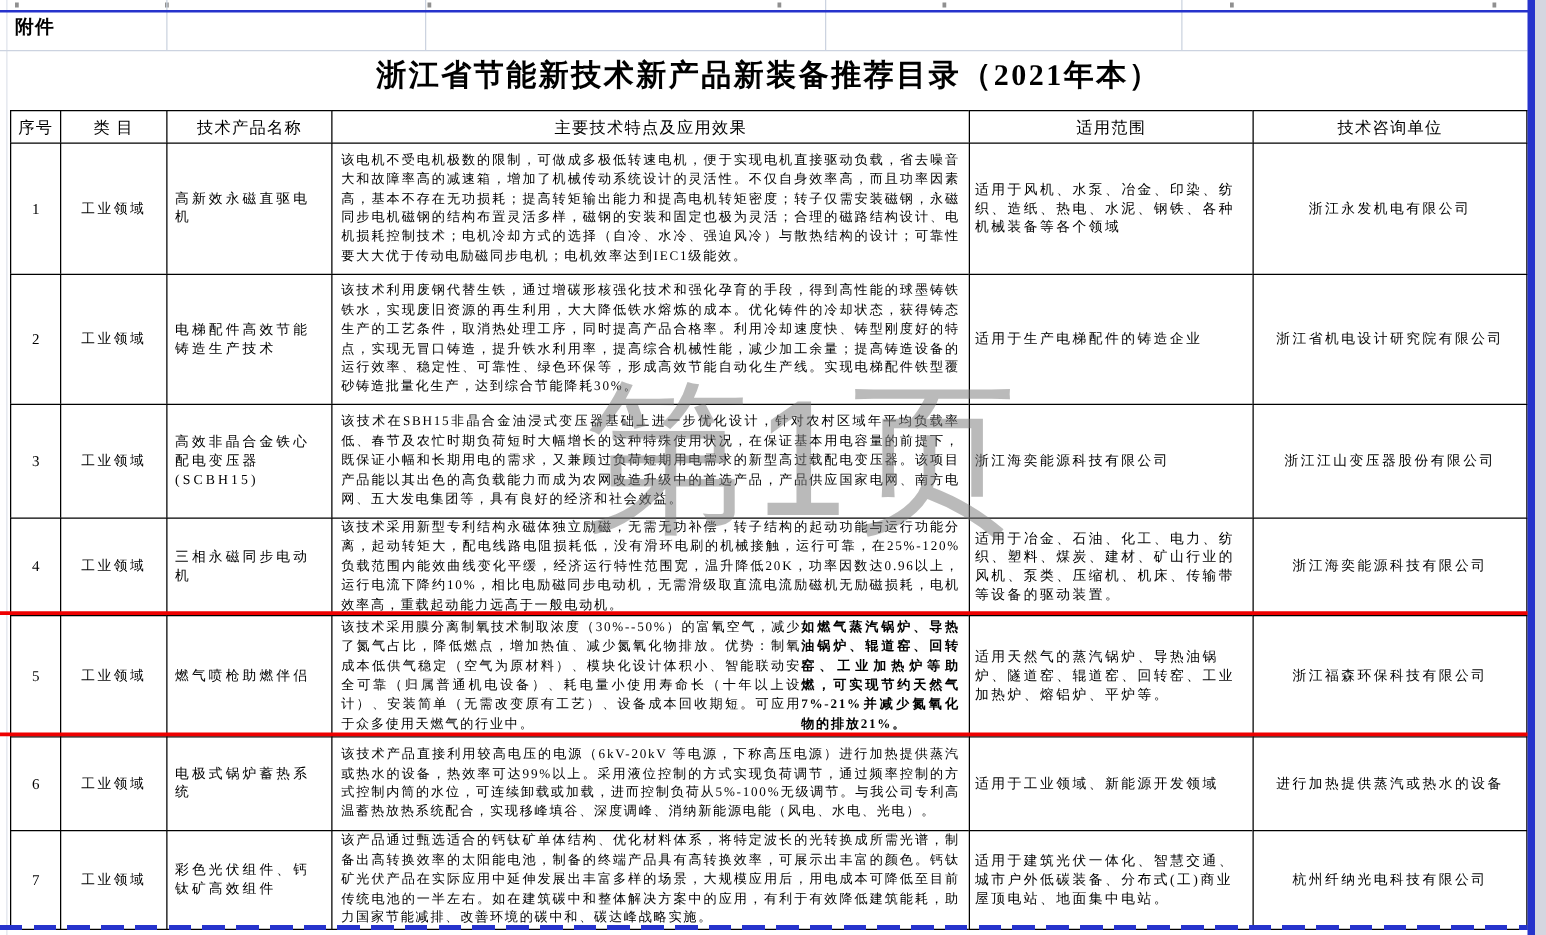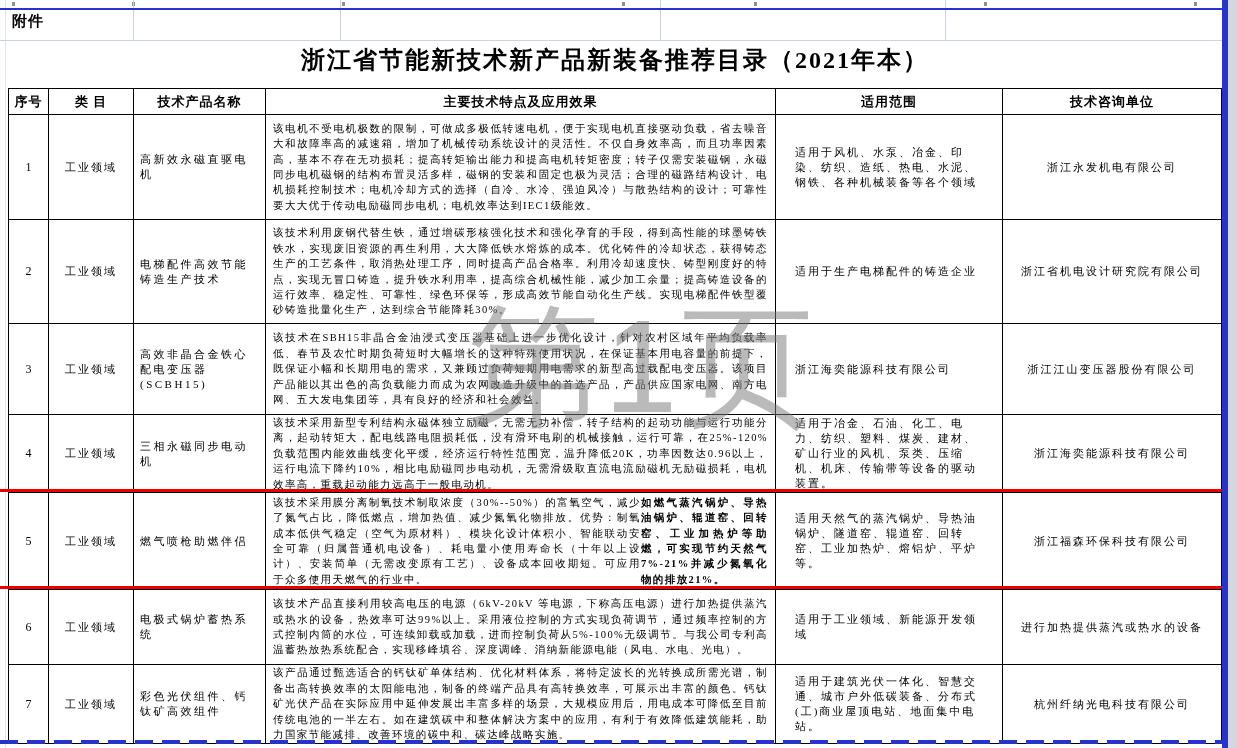--- a/index.html
+++ b/index.html
@@ -24,28 +24,28 @@
     grid-template-columns:40px 85px 132px 510px 227px 220px;
     grid-template-rows:26px 105px 104px 91px 78px 97px 75px 80px;
   }
   .cell{
     border-left:1px solid #000; border-top:1px solid #000;
     display:flex; align-items:center; box-sizing:border-box;
     font-size:11px; line-height:15px; overflow:hidden;
   }
   .last-col{border-right:1px solid #000;}
   .last-row{border-bottom:1px solid #000;}
-  .th{justify-content:center; font-weight:bold; font-size:13px; letter-spacing:1px;}
+  .th{justify-content:center; font-weight:normal; font-size:13px; letter-spacing:1px;}
   .c-no{justify-content:center; font-size:12px;}
   .c-cat{justify-content:center; letter-spacing:2px;}
   .c-name{padding:17px 6px; letter-spacing:2.5px;}
   .c-feat{padding:3px 7px; font-size:10.5px; line-height:15.4px; letter-spacing:1.4px; text-align:justify;}
   .c-feat .seg{display:inline;}
   .c-feat .bold{font-weight:bold;}
-  .c-scope{padding:3px 19px; letter-spacing:2px;}
+  .c-scope{padding:3px 4px; letter-spacing:2px;}
   .c-unit{justify-content:center; text-align:center; letter-spacing:2px; padding:2px 6px;}
   
   .watermark{
     position:absolute; left:468px; top:292px; font-size:132px; line-height:150px;
     color:#787878; opacity:.5; letter-spacing:4px; pointer-events:none; z-index:5;
     font-family:Liberation Sans, sans-serif;
   }
   .pb-top{position:absolute; left:0; top:8px; width:1228px; height:2px; background:#2633cc; z-index:4;}
   .pb-right{position:absolute; left:1222px; top:0; width:6px; height:748px; background:#2633cc; z-index:4;}
   .pb-bottom{position:absolute; left:0; top:740px; width:1222px; height:4px; z-index:4;

